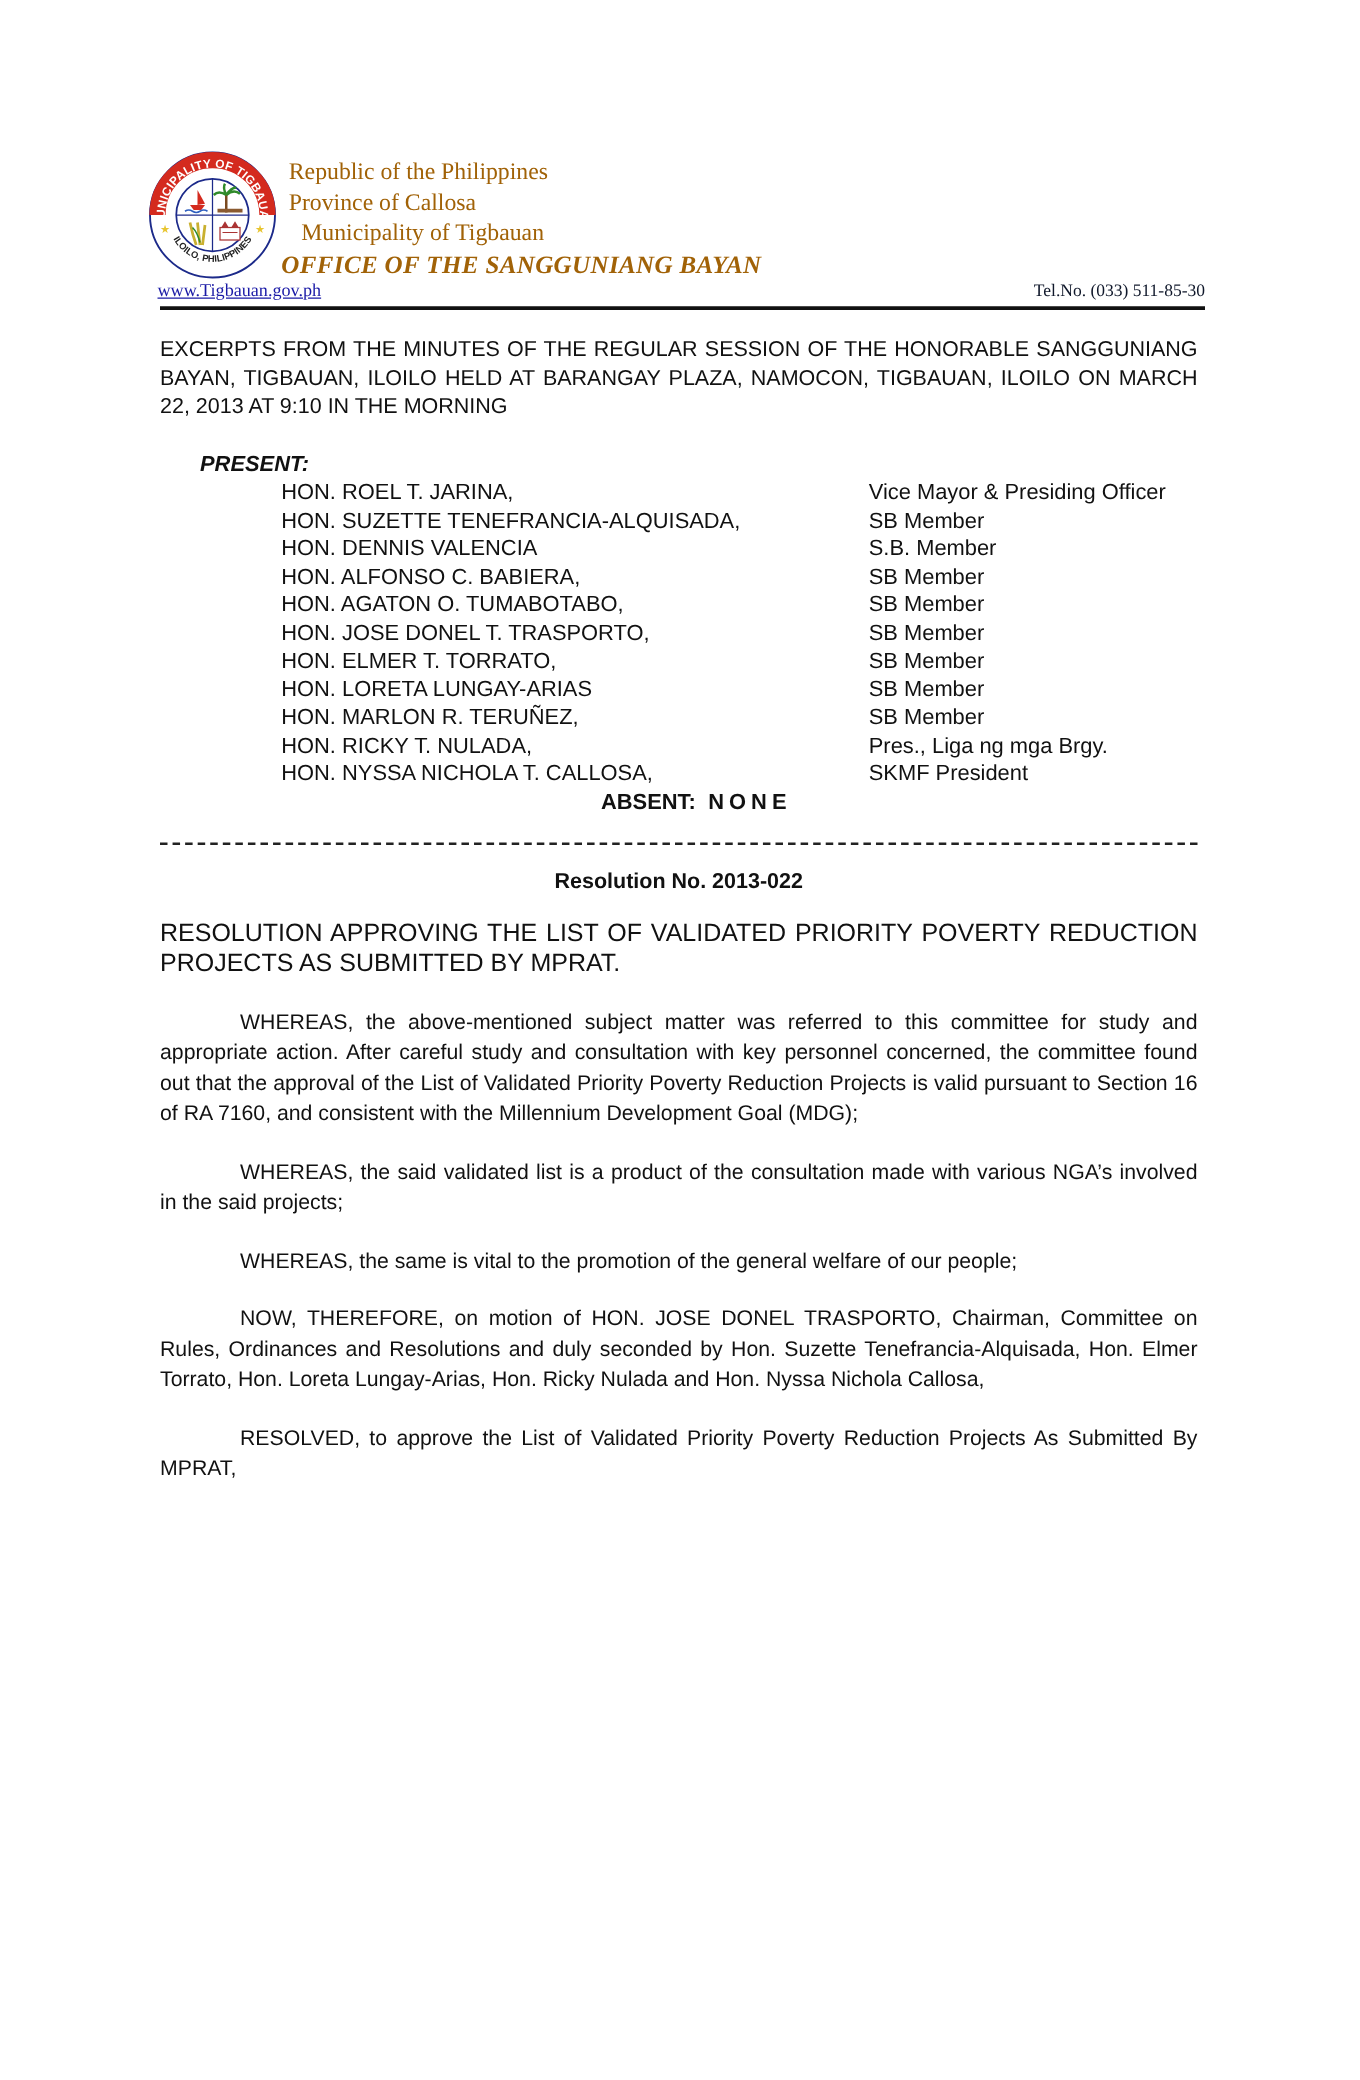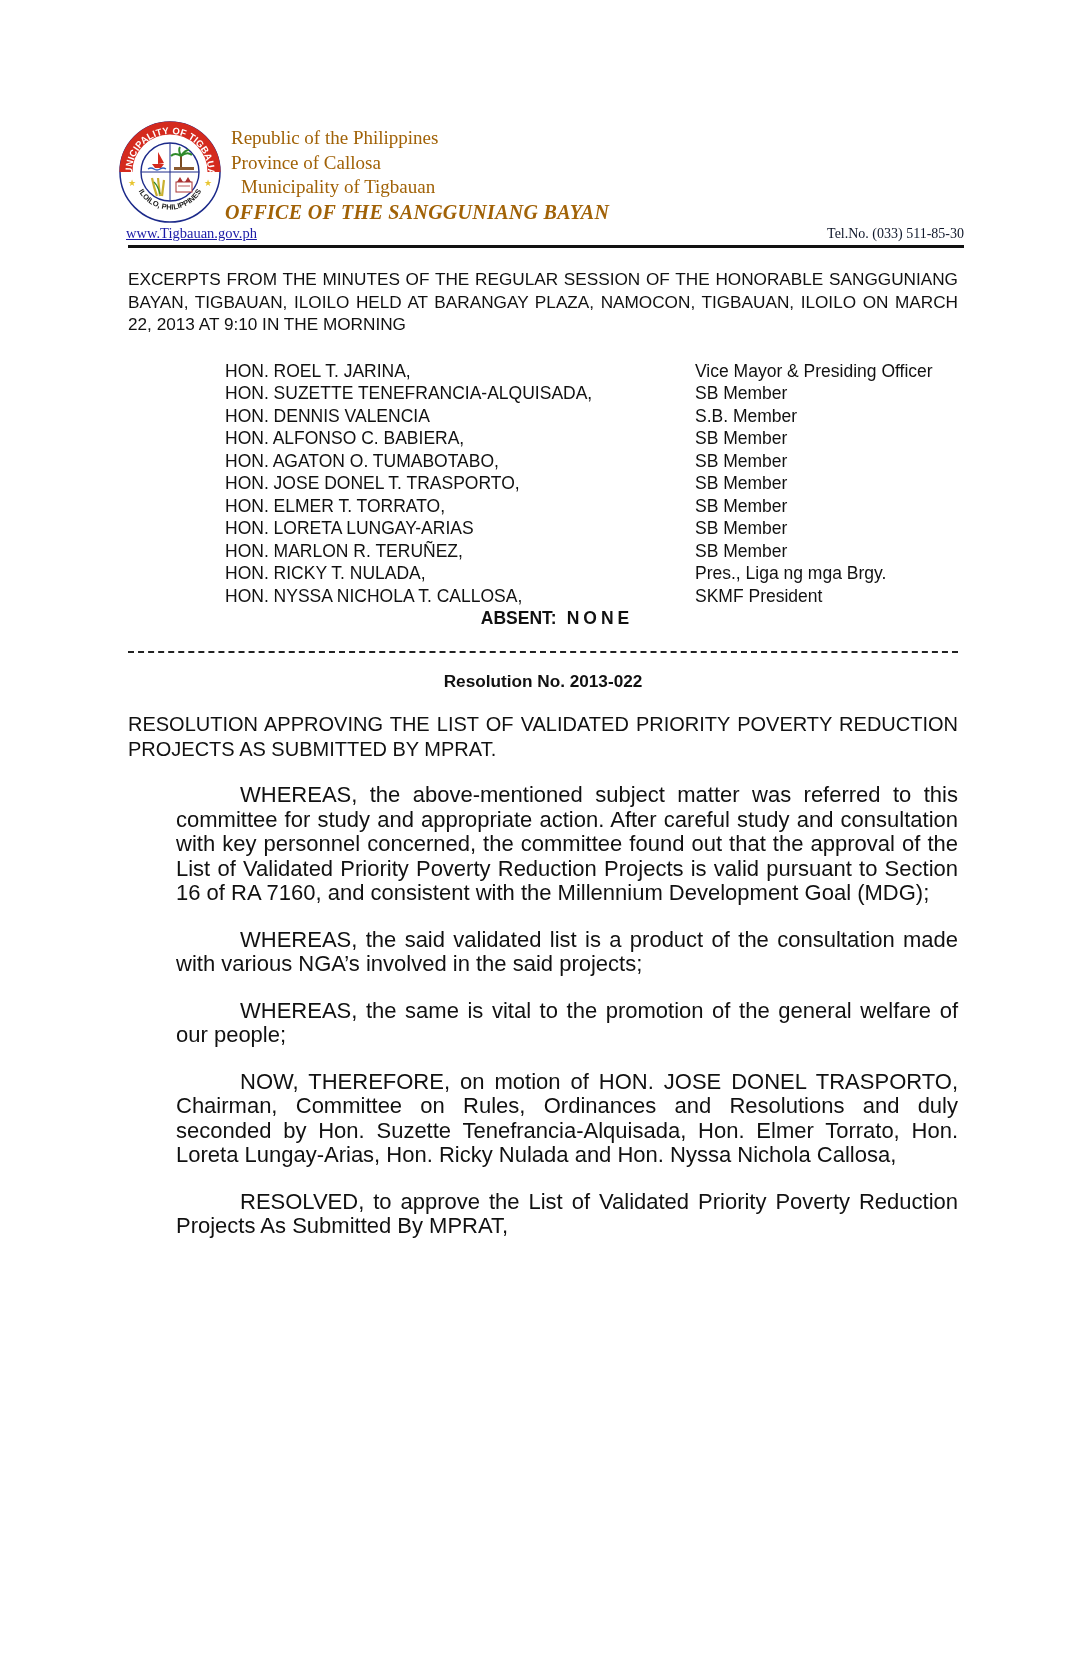--- a/index.html
+++ b/index.html
@@ -142,26 +142,25 @@
     }
     .res-title {
       margin-top: 20px;
       font-size: 20px;
       line-height: 24.5px;
       text-align: justify;
       text-align-last: left;
     }
     .para {
       margin-top: 22px;
-      font-size: 22px;
+      font-size: 17px;
       line-height: 24.5px;
       text-align: justify;
       text-align-last: left;
       text-indent: 64px;
-      margin-left: 48px;
     }
   </style>
 </head>
 <body>
 
 <div class="page">
 
   <div class="letterhead">
 
     <svg class="seal" viewBox="0 0 104 104">
@@ -213,20 +212,21 @@
     <div class="lh-web">www.Tigbauan.gov.ph</div>
     <div class="lh-tel">Tel.No. (033) 511-85-30</div>
     <div class="lh-rule"></div>
   </div>
 
   <div class="doc">
 
     <p class="excerpt">EXCERPTS FROM THE MINUTES OF THE REGULAR SESSION OF THE HONORABLE SANGGUNIANG  BAYAN, TIGBAUAN, ILOILO HELD AT BARANGAY PLAZA, NAMOCON, TIGBAUAN, ILOILO ON MARCH 22, 2013 AT 9:10 IN THE MORNING</p>
 
     <div class="attendance">
+      <div class="present-label">PRESENT:</div>
       <div id="member-list">
           <div class="member-row">
             <span class="member-name">HON. ROEL T. JARINA,</span>
             <span class="member-role">Vice Mayor &amp; Presiding Officer</span>
           </div>
           <div class="member-row">
             <span class="member-name">HON. SUZETTE TENEFRANCIA-ALQUISADA,</span>
             <span class="member-role">SB Member</span>
           </div>
           <div class="member-row">

